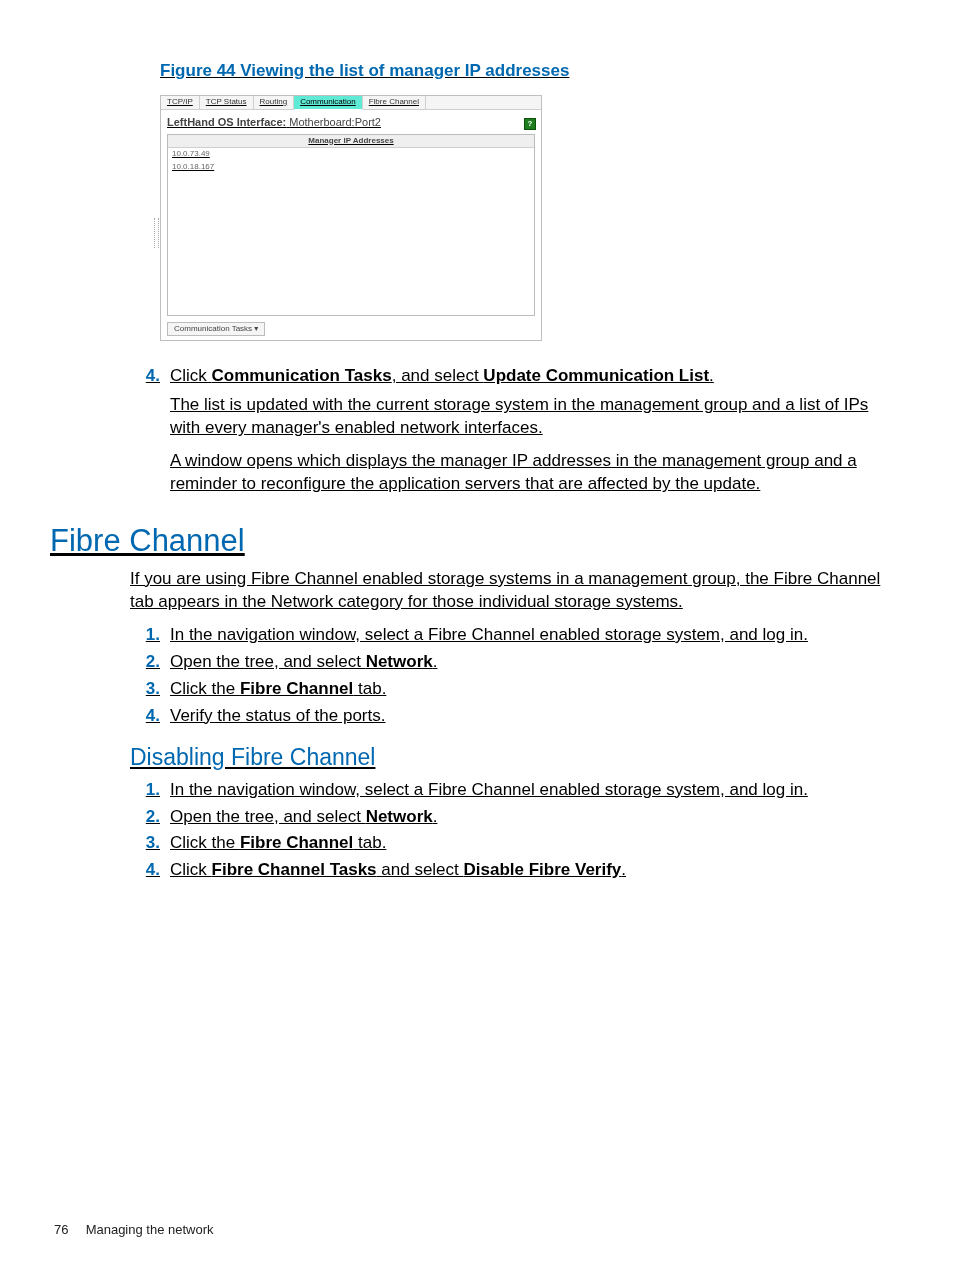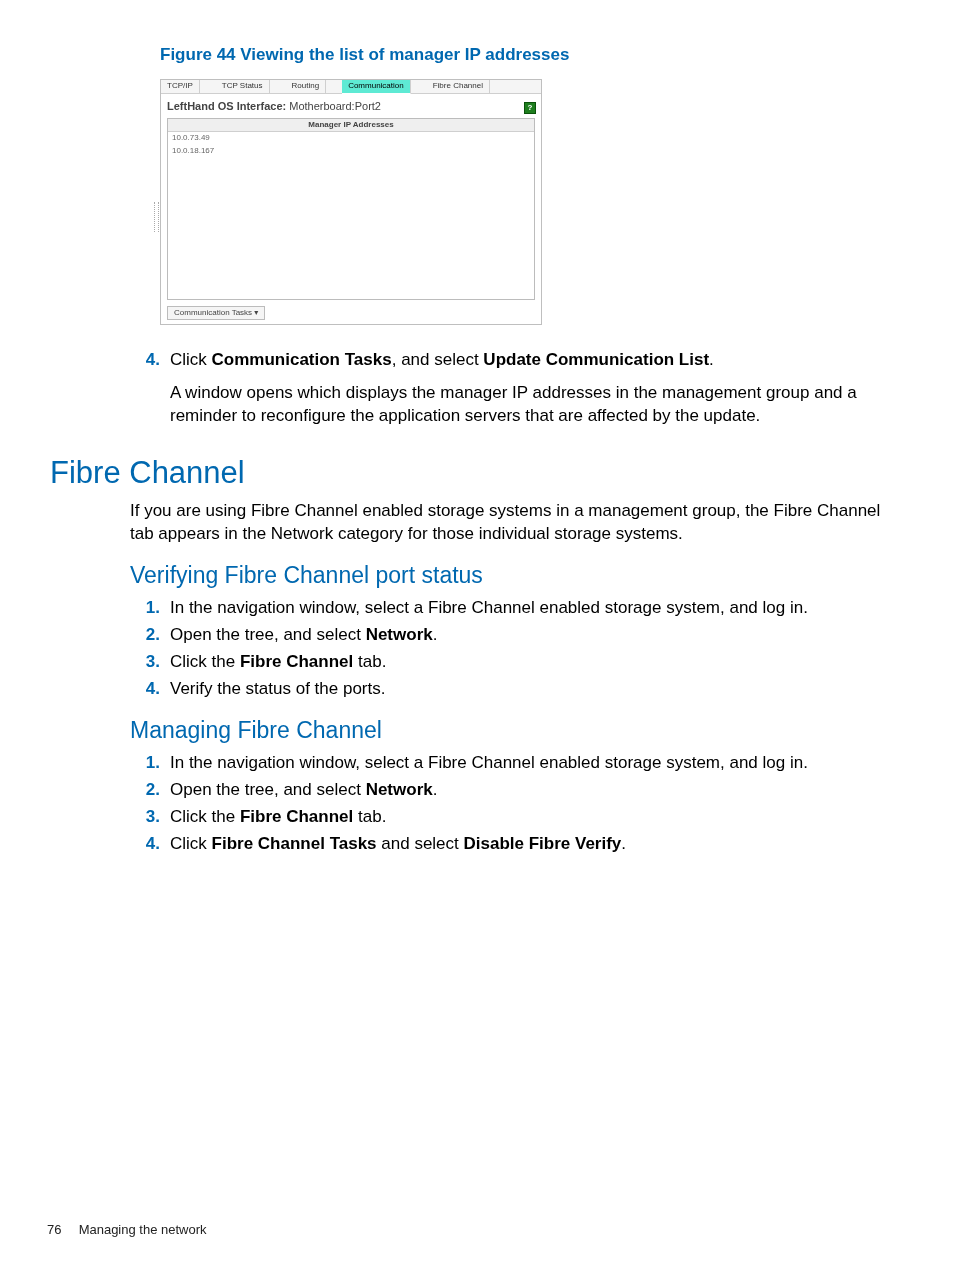--- a/index.html
+++ b/index.html
@@ -1,42 +1,42 @@
 <!DOCTYPE html>
 <html><head>
 <meta charset="utf-8">
 <style>
   html,body{margin:0;padding:0;background:#fff;color:#000;}
   body{width:954px;height:1271px;font-family:"Segoe UI",Arial,Helvetica,sans-serif;font-size:17px;line-height:1.35;position:relative;}
-  .page{padding:44px 60px 40px 50px;}
+  .page{padding:60px 60px 40px 50px;text-decoration:underline;}
   .figcap{color:#0068b0;font-weight:bold;font-size:17px;margin-left:110px;margin-bottom:12px;}
   .shot-wrap{margin-left:110px;margin-bottom:24px;}
   .shot{border:1px solid #bfbfbf;width:380px;background:#fff;font-size:8px;color:#444;position:relative;}
-  .tabs{display:flex;border-bottom:1px solid #cfcfcf;background:#f5f5f5;gap:16px;}
+  .tabs{display:flex;border-bottom:1px solid #cfcfcf;background:#f5f5f5;}
   .tab{padding:1px 6px;border-right:1px solid #cfcfcf;color:#333;}
   .tab.active{background:#5eead4;border-bottom:1px solid #fff;margin-bottom:-1px;color:#000;}
   .sbody{padding:5px 6px 4px 6px;}
   .ifline{font-size:11px;margin-bottom:4px;}
   .ifline .lbl{font-weight:bold;}
   .helpicon{position:absolute;right:5px;top:22px;width:10px;height:10px;background:#1e7e1e;border:1px solid #0a520a;color:#fff;font-size:8px;line-height:10px;text-align:center;font-weight:bold;}
   .listbox{border:1px solid #bcbcbc;height:180px;overflow:hidden;}
   .listhdr{background:#efefef;border-bottom:1px solid #cfcfcf;text-align:center;font-weight:bold;padding:1px 2px;}
   .listrow{padding:1px 4px;color:#666;}
   .dropbtn{margin-top:6px;display:inline-block;border:1px solid #bcbcbc;background:#f5f5f5;padding:1px 6px;}
   .dropbtn::after{content:" \25BE";}
   .grip{position:absolute;left:-7px;top:50%;width:3px;height:30px;border-left:1px dotted #aaa;border-right:1px dotted #aaa;}
   .olstep{display:flex;margin:4px 0 4px 80px;}
   .olstep .num{width:30px;color:#0068b0;font-weight:bold;text-align:right;margin-right:10px;}
   .olstep .txt{flex:1;}
   .olstep .suba{margin:6px 0 0 0;}
   .olstep .subb{margin:10px 0 0 0;}
   h1.sec{color:#0068b0;font-weight:normal;font-size:31px;margin:24px 0 6px 0;}
   h2.sub{color:#0068b0;font-weight:normal;font-size:23px;margin:14px 0 6px 80px;}
   .para{margin:4px 0 10px 80px;}
-  .footer{position:absolute;left:47px;bottom:32px;font-size:13px;color:#222;}
+  .footer{position:absolute;left:54px;bottom:32px;font-size:13px;color:#222;}
   .pgnum{display:inline-block;width:28px;}
   b{font-weight:bold;}
 </style>
 </head>
 <body>
 <div class="page">
 
 <div class="figcap">Figure 44 Viewing the list of manager IP addresses</div>
 
 <div class="shot-wrap">
@@ -64,48 +64,48 @@
     </div>
   </div>
 </div>
 
 <div class="olstep">
   <div class="num">4.</div>
   <div class="txt">
     <div>
       <span>Click </span><b>Communication Tasks</b><span>, and select </span><b>Update Communication List</b><span>.</span>
     </div>
+    <div class="suba">The list is updated with the current storage system in the management group and a list of IPs with every manager's enabled network interfaces.</div>
     <div class="subb">A window opens which displays the manager IP addresses in the management group and a reminder to reconfigure the application servers that are affected by the update.</div>
   </div>
 </div>
 
 <h1 class="sec">Fibre Channel</h1>
 <div class="para">If you are using Fibre Channel enabled storage systems in a management group, the Fibre Channel tab appears in the Network category for those individual storage systems.</div>
 
-<h2 class="sub">Verifying Fibre Channel port status</h2>
 <div id="verify-list">
       <div class="olstep">
         <div class="num">1.</div>
         <div class="txt"><span>In the navigation window, select a Fibre Channel enabled storage system, and log in.</span></div>
       </div>
       <div class="olstep">
         <div class="num">2.</div>
         <div class="txt"><span>Open the tree, and select </span><b>Network</b><span>.</span></div>
       </div>
       <div class="olstep">
         <div class="num">3.</div>
         <div class="txt"><span>Click the </span><b>Fibre Channel</b><span> tab.</span></div>
       </div>
       <div class="olstep">
         <div class="num">4.</div>
         <div class="txt"><span>Verify the status of the ports.</span></div>
       </div>
     </div>
 
-<h2 class="sub">Managing Fibre Channel</h2>
+<h2 class="sub">Disabling Fibre Channel</h2>
 <div id="disable-list">
       <div class="olstep">
         <div class="num">1.</div>
         <div class="txt"><span>In the navigation window, select a Fibre Channel enabled storage system, and log in.</span></div>
       </div>
       <div class="olstep">
         <div class="num">2.</div>
         <div class="txt"><span>Open the tree, and select </span><b>Network</b><span>.</span></div>
       </div>
       <div class="olstep">

